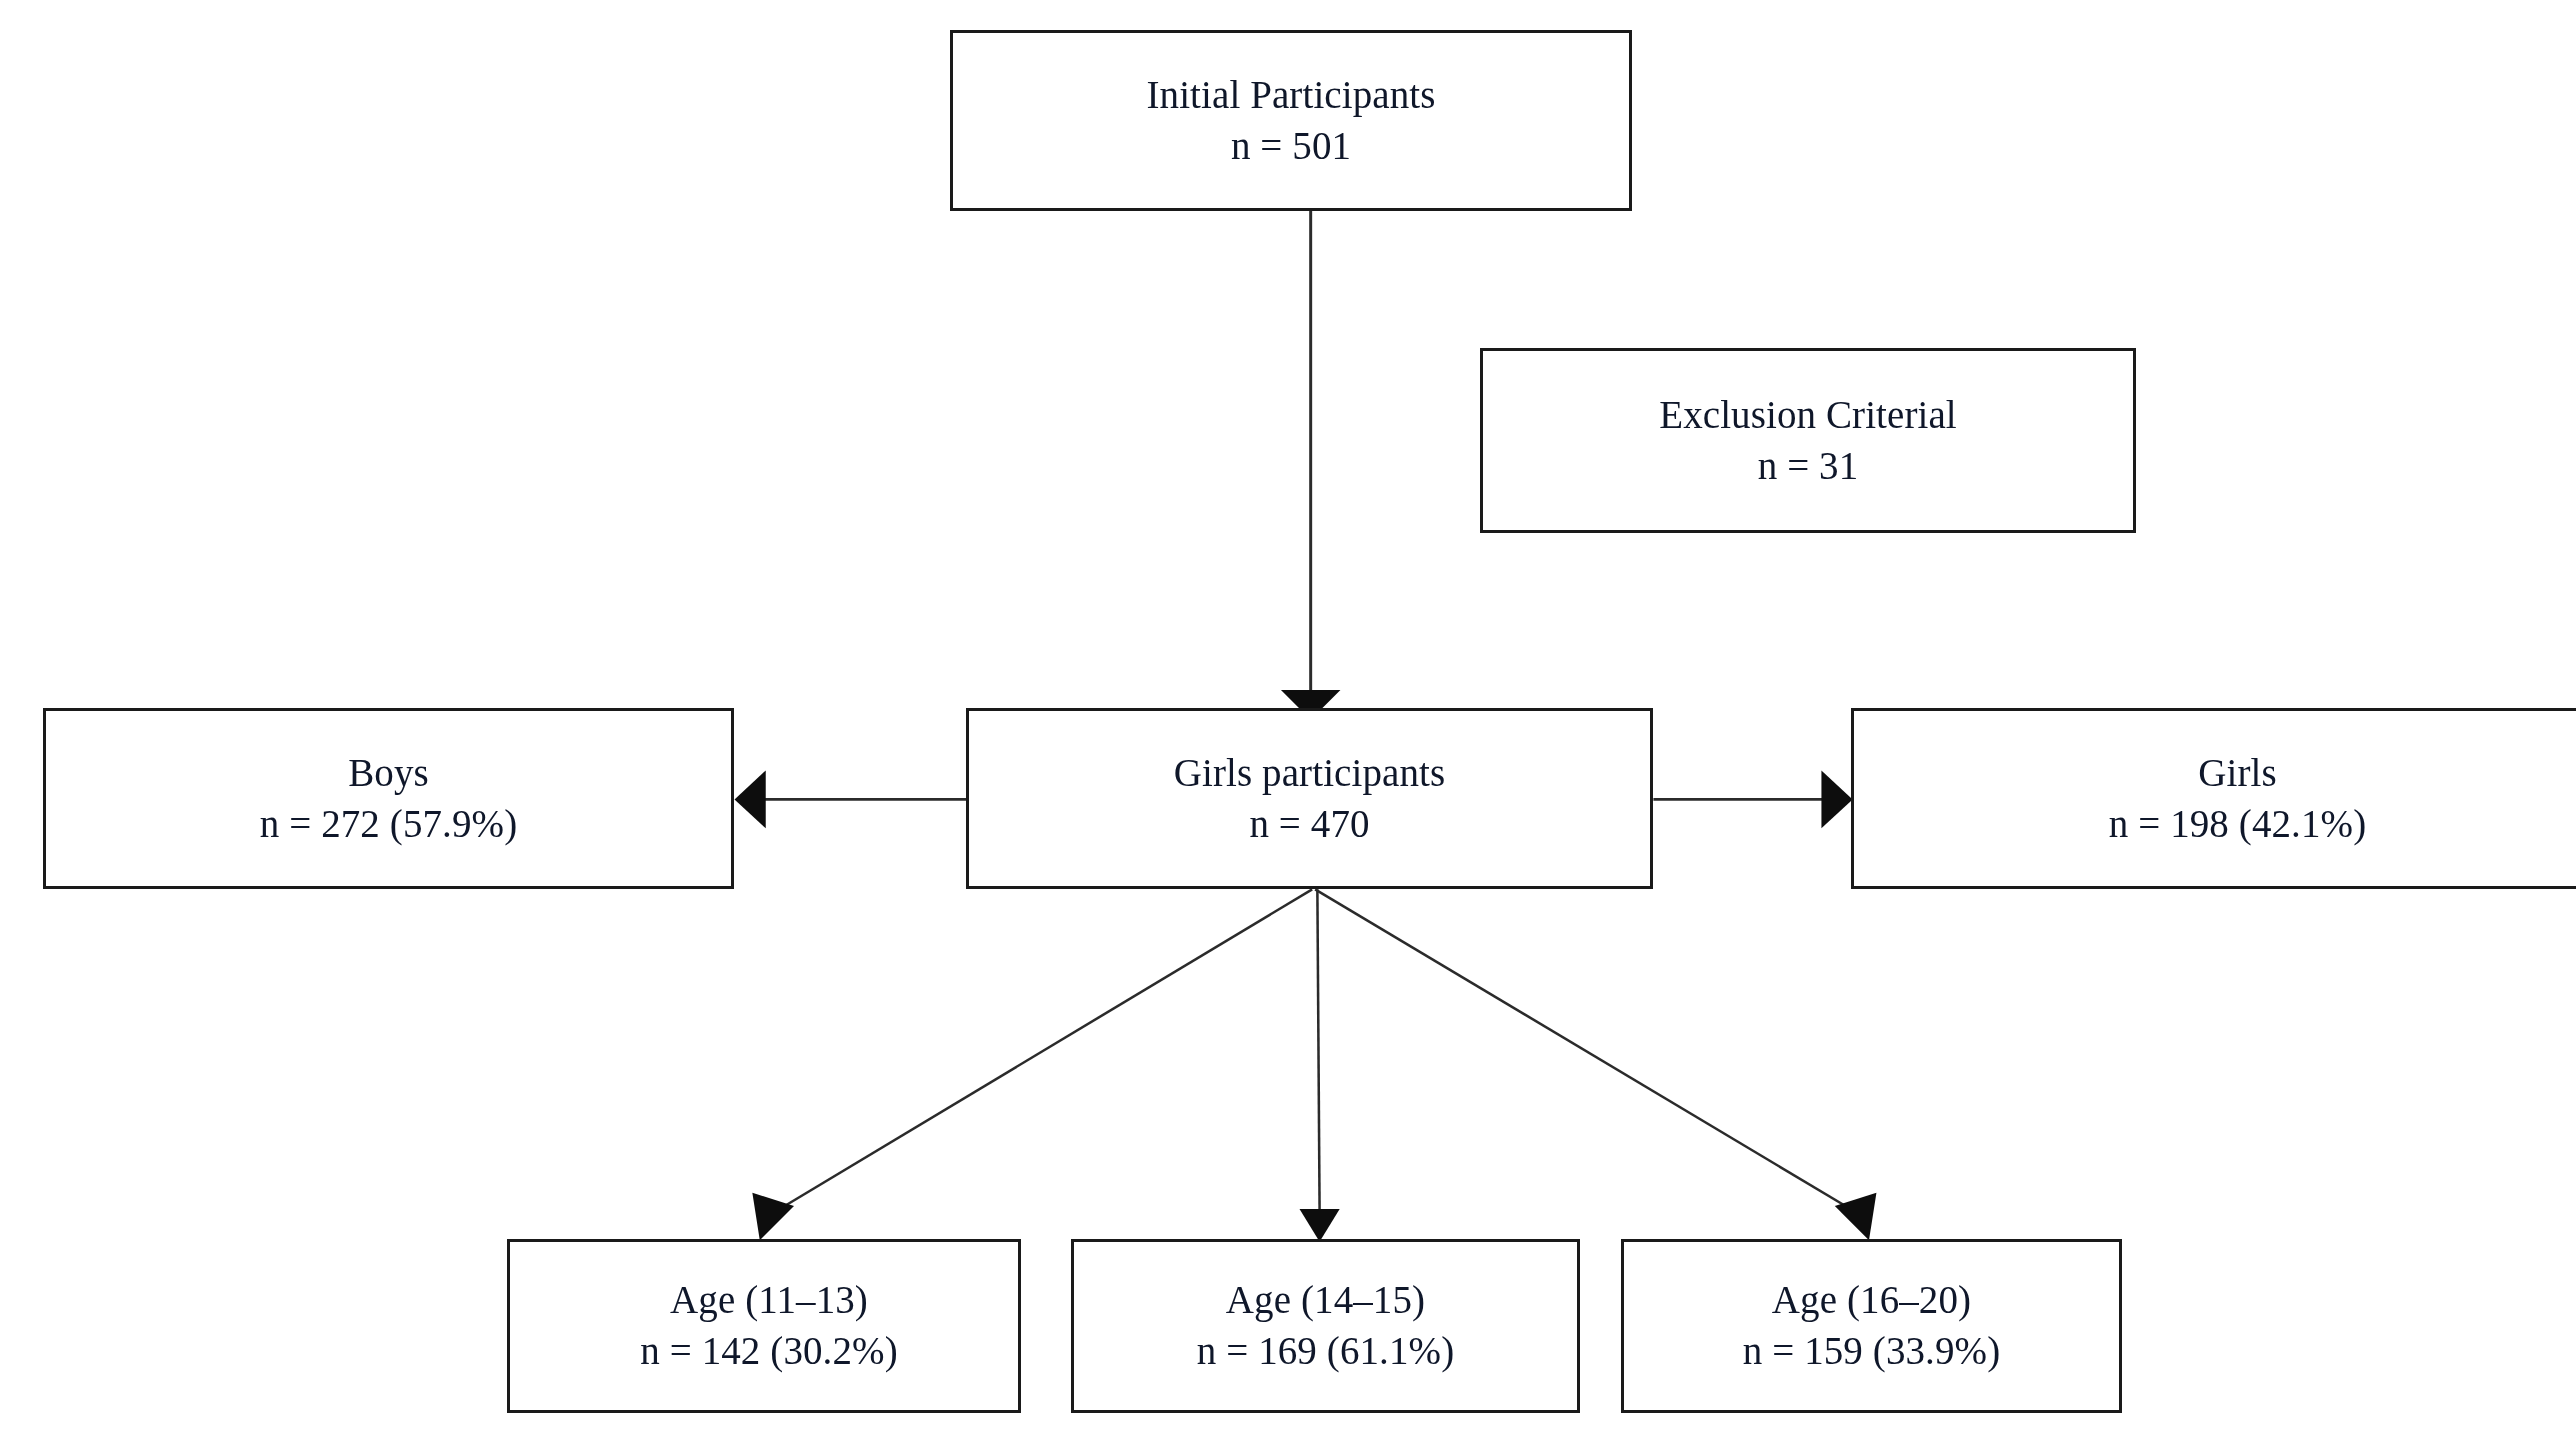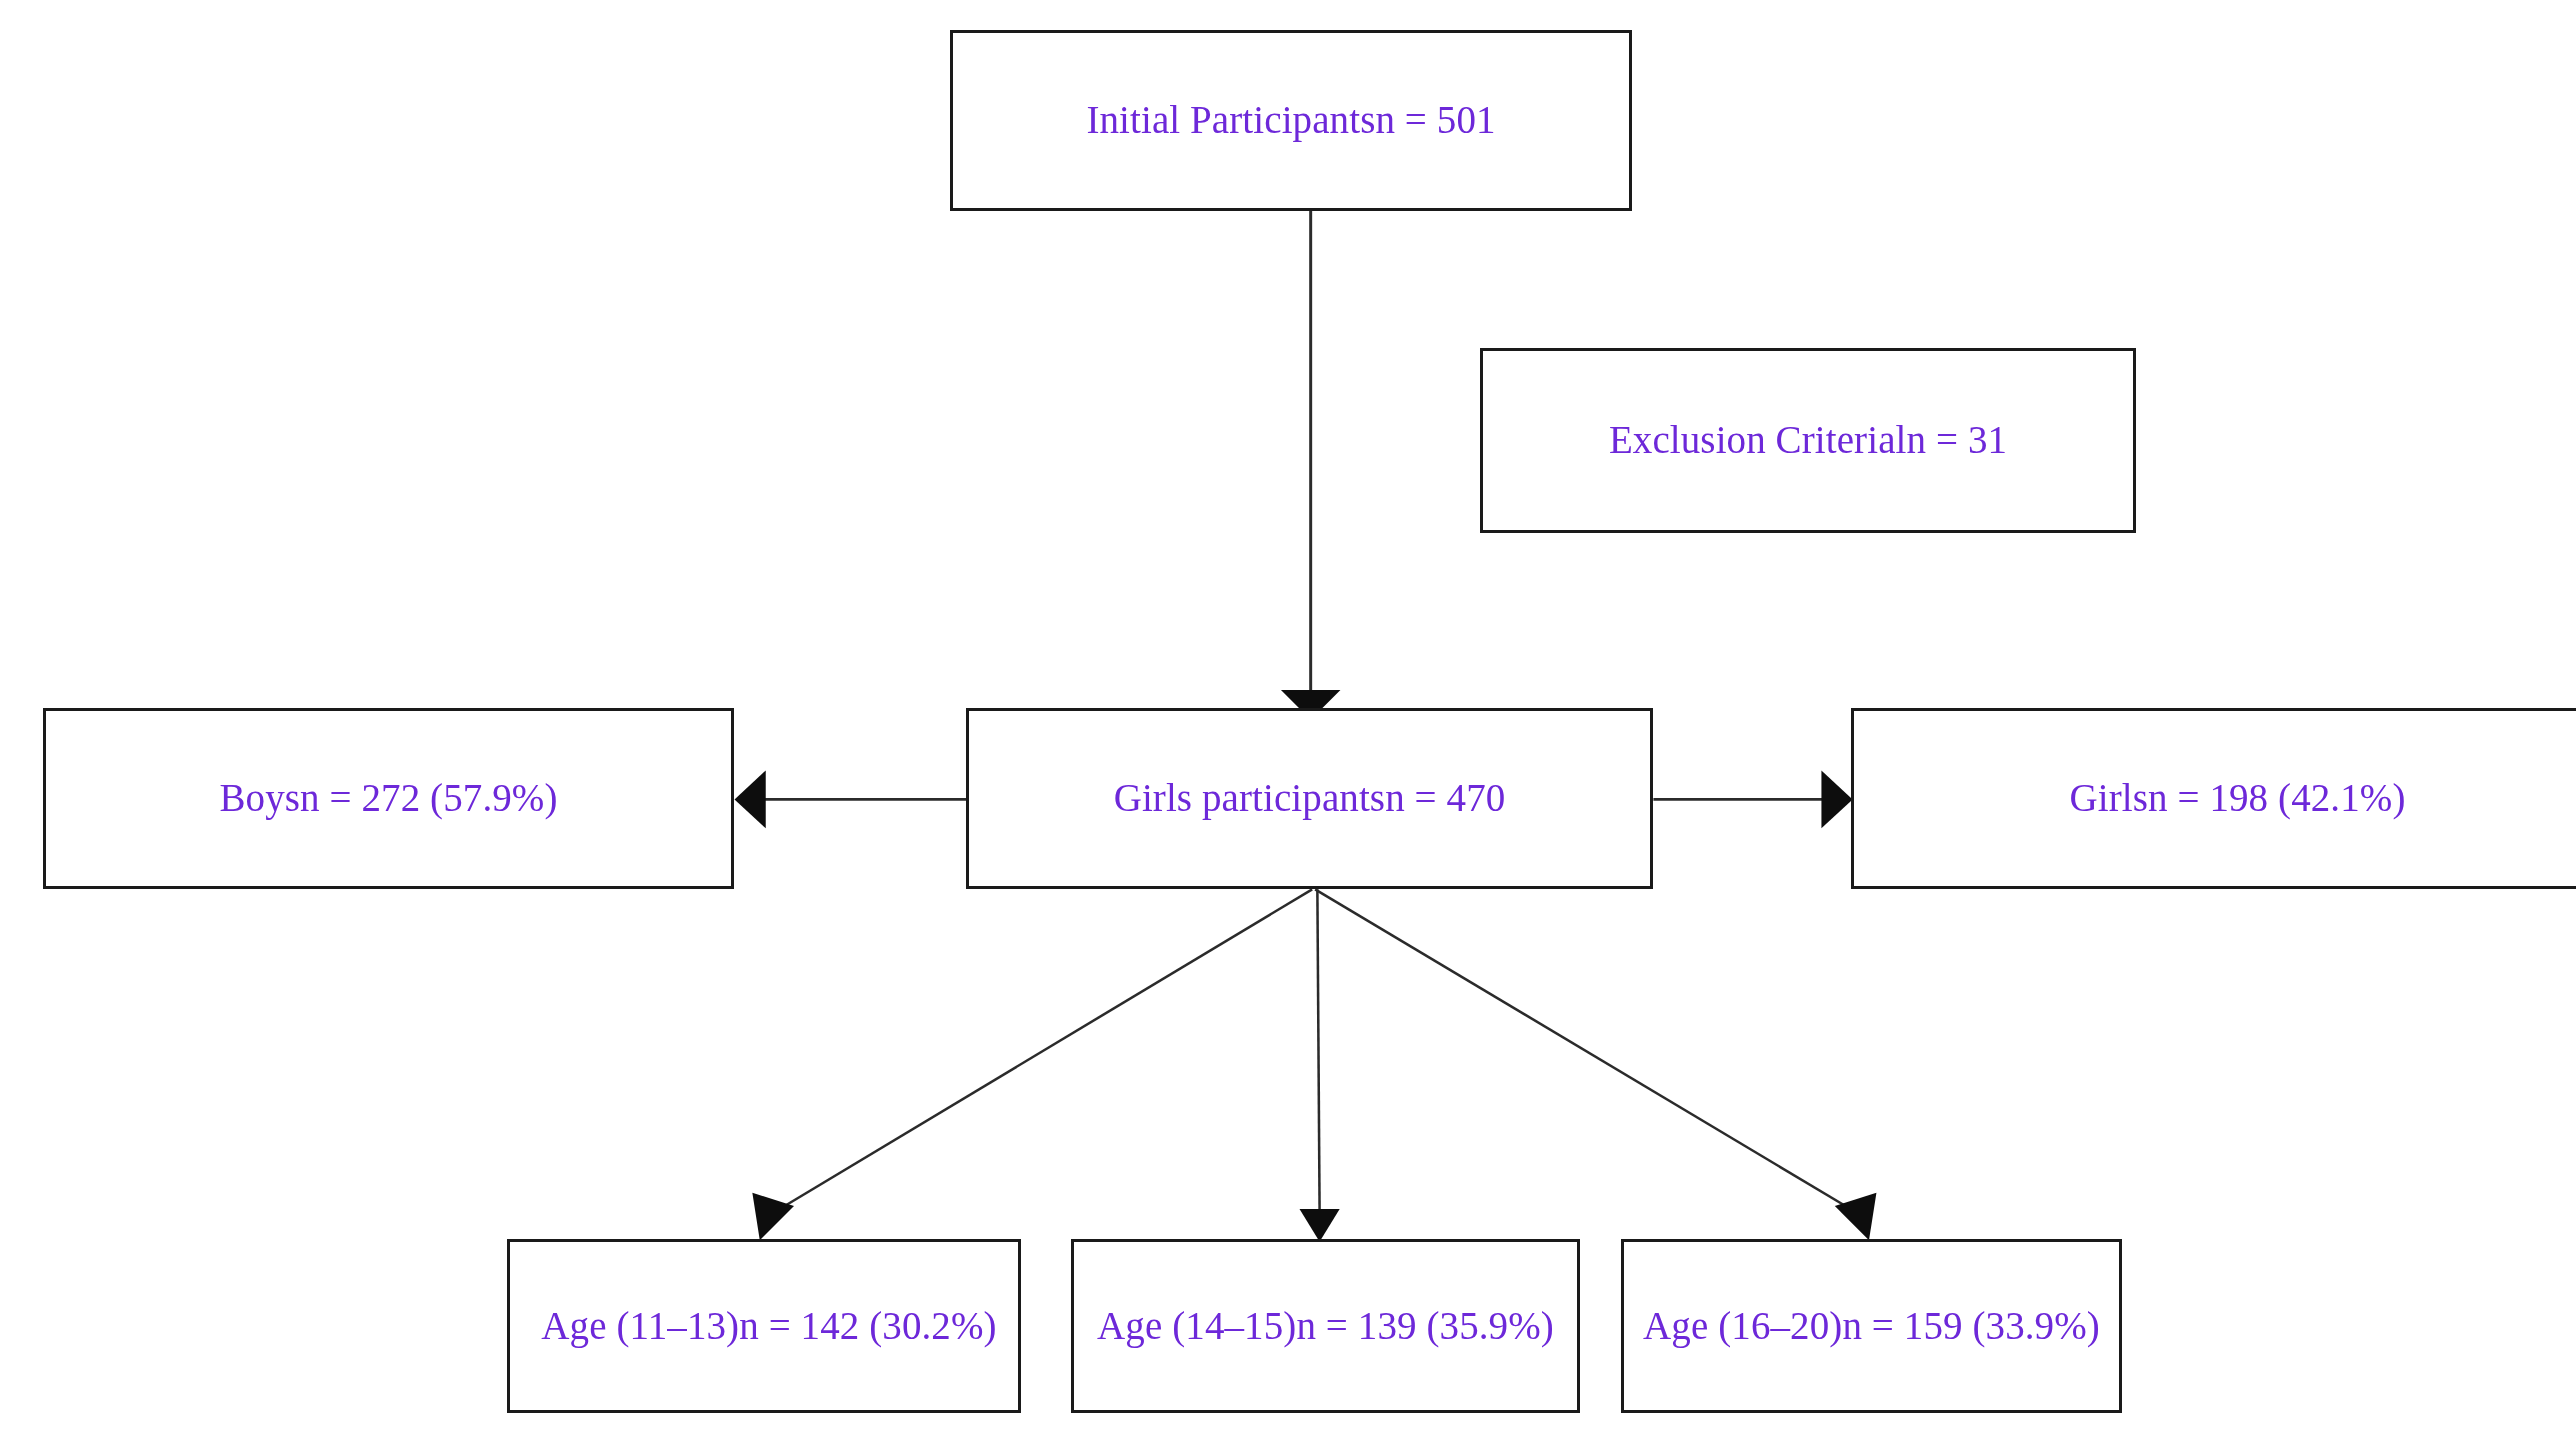--- a/index.html
+++ b/index.html
@@ -14,25 +14,25 @@
     background: #ffffff;
     overflow: hidden;
     font-family: "Liberation Serif", "DejaVu Serif", serif;
   }
   .node {
     position: absolute;
     box-sizing: border-box;
     border: 3px solid #1a1a1a;
     background: #ffffff;
     display: flex;
-    flex-direction: row;
+    flex-direction: column;
     align-items: center;
     justify-content: center;
     text-align: center;
-    color: #6d28d9;
+    color: #0f172a;
     line-height: 1.30;
     z-index: 3;
   }
   .node .line1,
   .node .line2 {
     display: block;
     font-size: 39px;
     letter-spacing: 0.1px;
     white-space: nowrap;
   }
@@ -122,21 +122,21 @@
     <span class="line2">n = 198 (42.1%)</span>
   </div>
 
   <div class="node" id="node-age1">
     <span class="line1">Age (11–13)</span>
     <span class="line2">n = 142 (30.2%)</span>
   </div>
 
   <div class="node" id="node-age2">
     <span class="line1">Age (14–15)</span>
-    <span class="line2">n = 139 (35.9%)</span>
+    <span class="line2">n = 169 (61.1%)</span>
   </div>
 
   <div class="node" id="node-age3">
     <span class="line1">Age (16–20)</span>
     <span class="line2">n = 159 (33.9%)</span>
   </div>
 
 </div>
 
 

